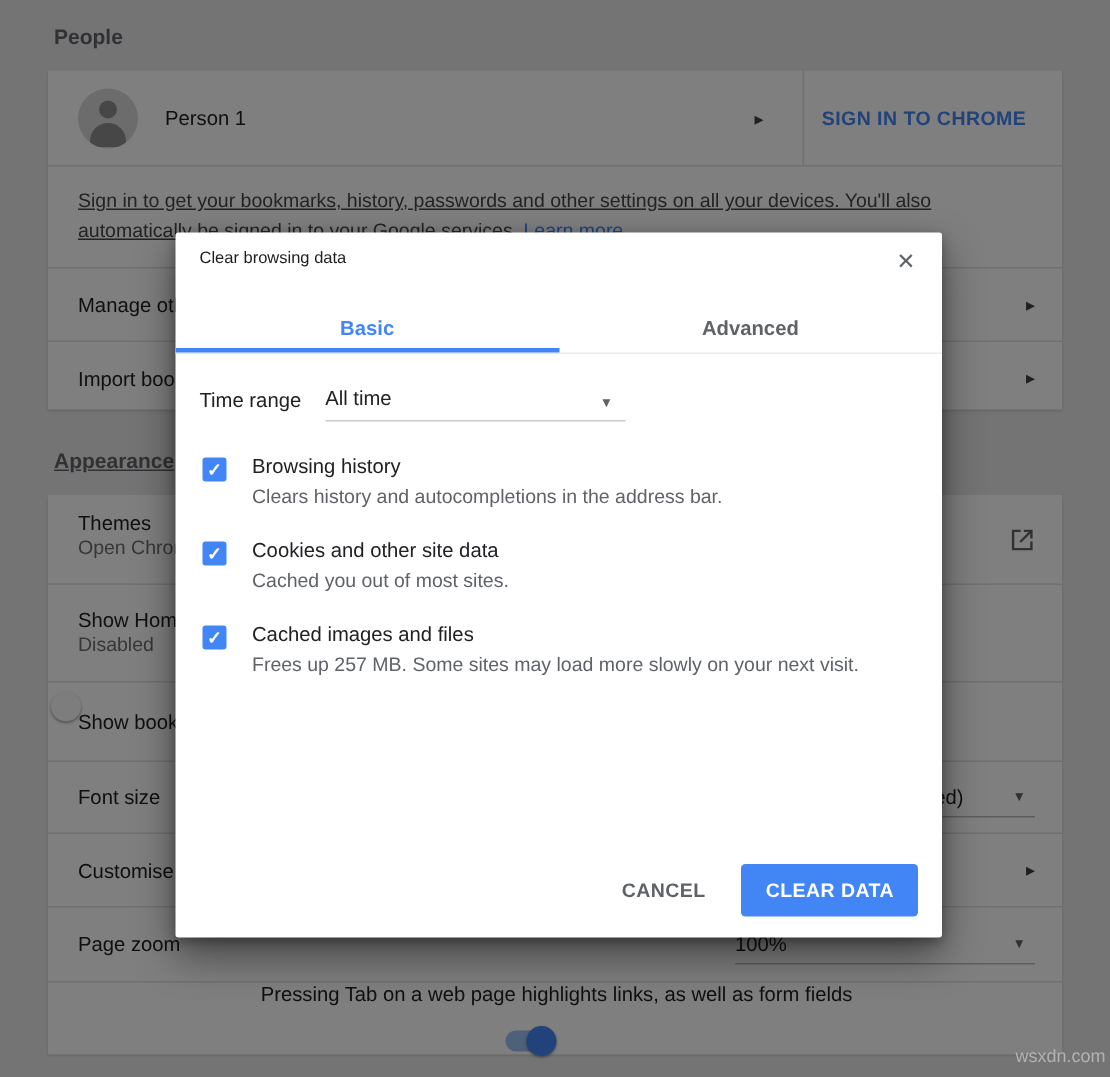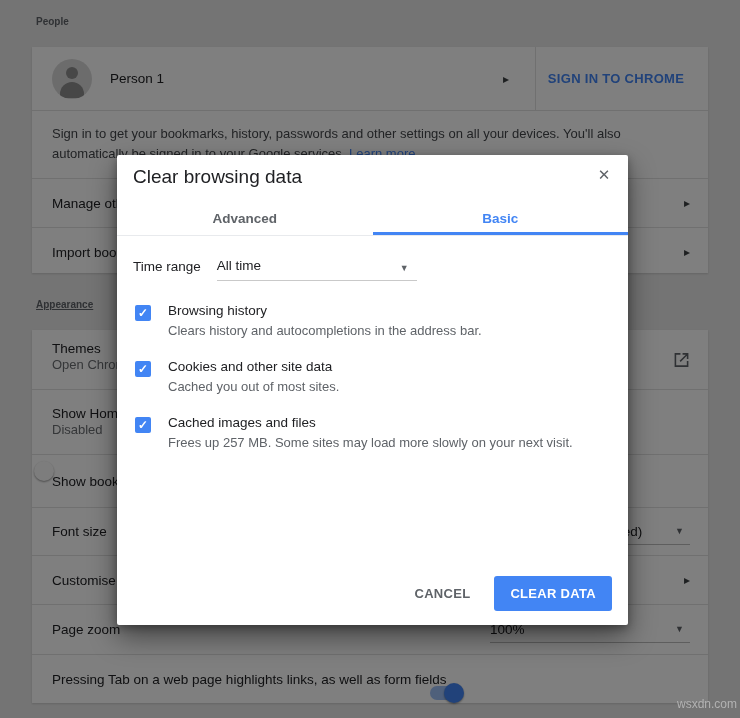--- a/index.html
+++ b/index.html
@@ -6,21 +6,21 @@
   html,body { width:740px; height:718px; }
   body {
     position:relative; overflow:hidden;
     background:#e9e9e9;
     font-family:"Liberation Sans", sans-serif;
     color:#202124;
   }
   
   .page { position:absolute; inset:0; }
   .section-label {
-    position:absolute; left:36px; font-size:10px; font-weight:bold; color:#5f6368;
+    position:absolute; left:36px; font-size:14px; font-weight:bold; color:#5f6368;
   }
   .card {
     position:absolute; left:32px; width:676px; background:#ffffff;
     box-shadow:0 1px 2px rgba(0,0,0,0.15);
   }
   .card1 { top:47px; height:226px; }
   .card2 { top:330px; height:373px; }
   .divider { border-top:1px solid #e0e0e0; }
   .person-row { height:63px; display:flex; align-items:center; padding:0 12px 0 20px; }
   .avatar {
@@ -31,27 +31,27 @@
   .avatar .body { position:absolute; left:8px; top:23px; width:24px; height:16px; border-radius:12px 12px 0 0; background:#8e8e8e; }
   .person-name { margin-left:18px; font-size:13.5px; }
   .spacer { flex:1; }
   .chev { font-size:12px; color:#3c4043; flex:none; line-height:1; }
   .vdiv { width:1px; align-self:stretch; background:#e0e0e0; margin-left:26px; flex:none; }
   .signin-btn {
     width:160px; text-align:center; font-size:13px; font-weight:bold;
     color:#4285f4; letter-spacing:0.3px; flex:none; cursor:pointer;
   }
   .signin-para {
-    padding:13px 56px 14px 20px; font-size:13px; line-height:20px; color:#44474b;
+    padding:13px 56px 14px 20px; font-size:13px; line-height:20px; color:#44474b;text-decoration:underline;
   }
   .link { color:#4285f4; cursor:pointer; }
   .simple-row { display:flex; align-items:center; padding:0 18px 0 20px; font-size:13.5px; }
   .card1 .simple-row { height:48px; }
   .row { border-bottom:1px solid #e0e0e0; position:relative; }
-  .row:last-child { border-bottom:none; }
+  .row:last-child { border-bottom:none;flex-direction:column; }
   .row .label { font-size:13.5px; color:#202124; }
   .row .sub { font-size:13px; color:#6b6e72; margin-top:1px; }
   .two-line { padding:11px 18px 0 20px; }
   .r2 { padding-top:16px; }
   .ctl-right { position:absolute; right:18px; top:50%; transform:translateY(-50%); }
   .select {
     position:absolute; right:18px; width:200px; top:50%; transform:translateY(-50%);
     border-bottom:1px solid #bdbdbd; display:flex; justify-content:space-between;
     align-items:center; padding:5px 6px 5px 0; font-size:13.5px; cursor:pointer;
   }
@@ -65,21 +65,21 @@
   .toggle.on .knob { right:0; background:#4285f4; }
   .open-new-icon svg { display:block; }
   
   .scrim { position:absolute; inset:0; background:rgba(0,0,0,0.5); z-index:5; }
   
   .dialog {
     position:absolute; left:117px; top:155px; width:511px; height:470px;
     background:#fff; border-radius:2px; z-index:10;
     box-shadow:0 12px 28px rgba(0,0,0,0.45), 0 3px 8px rgba(0,0,0,0.3);
   }
-  .dlg-title { position:absolute; left:16px; top:11px; font-size:19px; color:#202124; }
+  .dlg-title { position:absolute; left:16px; top:11px; font-size:11px; color:#202124; }
   .dlg-close {
     position:absolute; right:13px; top:9px; font-size:15px; color:#5f6368;
     width:22px; height:22px; text-align:center; line-height:22px; cursor:pointer;
   }
   .tabs { position:absolute; left:0; right:0; top:47px; height:34px; display:flex; border-bottom:1px solid #e8eaed; }
   .tab {
     flex:1; display:flex; align-items:center; justify-content:center;
     font-size:13.5px; font-weight:bold; color:#5f6368; cursor:pointer;
   }
   .tab.active { color:#4285f4; box-shadow:inset 0 -3px 0 #4285f4; }
@@ -213,22 +213,22 @@
   </div>
 </div>
 
 <div class="scrim"></div>
 
 <div class="dialog">
   <div class="dlg-title">Clear browsing data</div>
   <div class="dlg-close">✕</div>
 
   <div class="tabs">
+    <div class="tab active">Basic</div>
     <div class="tab">Advanced</div>
-    <div class="tab active">Basic</div>
   </div>
 
   <div class="time-row">
     <span class="time-label">Time range</span>
     <span class="time-select">
       <span>All time</span>
       <span class="dd-arrow">▼</span>
     </span>
   </div>
 

